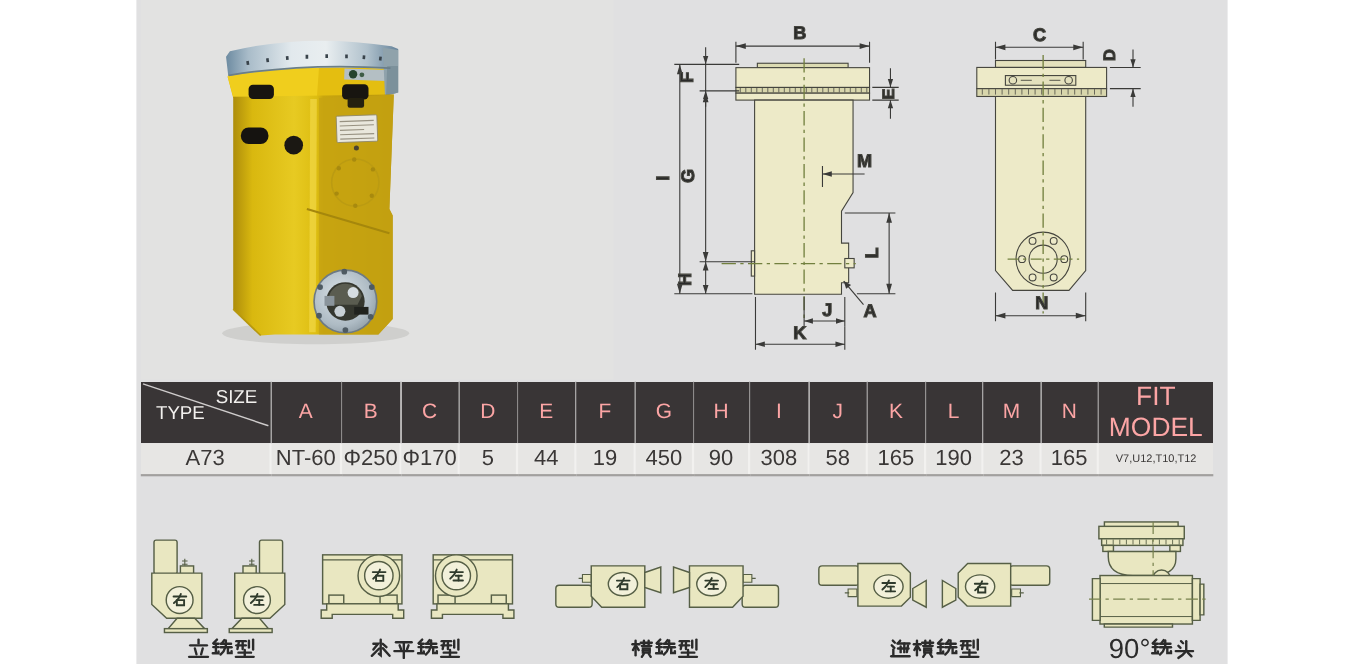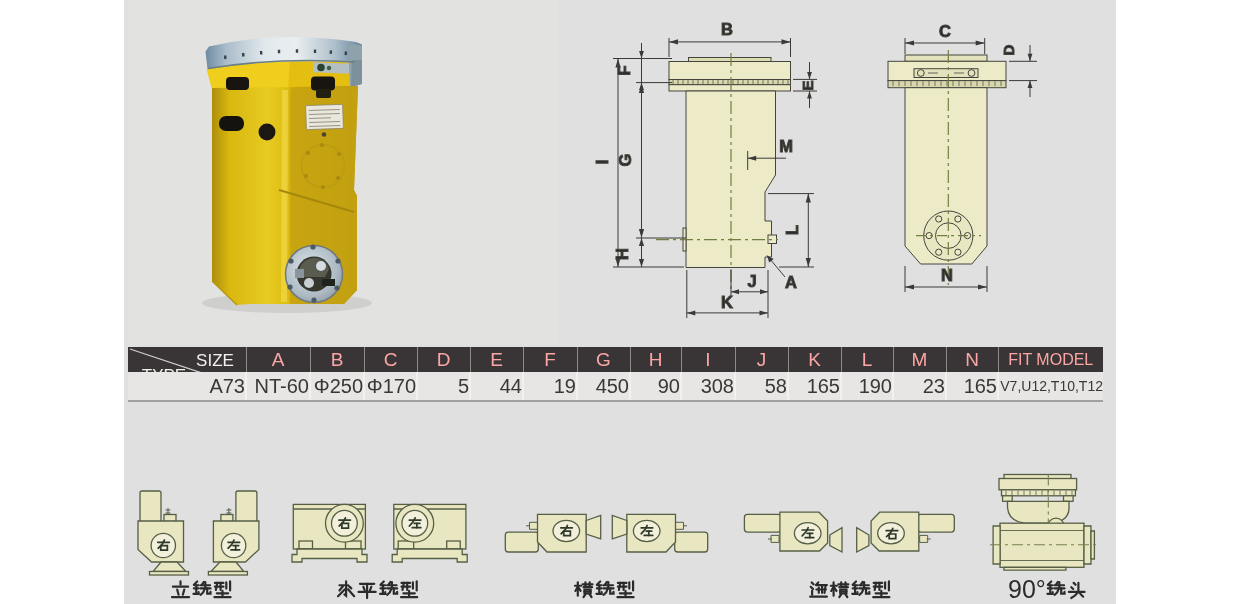--- a/index.html
+++ b/index.html
@@ -7,21 +7,21 @@
        font-family:"Liberation Sans", sans-serif;}
   #content{position:absolute;left:124px;top:0;width:992px;height:604px;background:#e0e0e1;}
   #art{position:absolute;left:0;top:0;}
   table.spec{position:absolute;left:128px;top:347px;border-collapse:collapse;table-layout:fixed;}
   table.spec td{padding:0;text-align:center;vertical-align:middle;overflow:hidden;}
   tr.hdr td{background:#393536;color:#fca5a5;font-size:19px;height:25px;border-right:1px solid #8d8a8a;}
   tr.hdr td:last-child{border-right:none;}
   tr.d1 td{height:28px;}
   tr.d2 td{height:32px;}
   tr.d1 td, tr.d2 td{background:#e7e6e4;color:#3a3736;font-size:20px;
-      border-right:2px solid #f2f1ef;border-bottom:2px solid #a2a09e;text-align:right;}
+      border-right:2px solid #f2f1ef;border-bottom:2px solid #a2a09e;}
   tr.d1 td:last-child, tr.d2 td:last-child{border-right:none;}
   td.fm{font-size:15px;}
 </style>
 </head>
 <body>
 
 <div id="content"></div>
 
 <svg id="art" width="1240" height="604" viewBox="0 0 1240 604">
 <defs>
@@ -509,36 +509,36 @@
         <td>E</td>
         <td>F</td>
         <td>G</td>
         <td>H</td>
  <td>I</td>
         <td>J</td>
         <td>K</td>
         <td>L</td>
         <td>M</td>
         <td>N</td>
- <td style="font-size:16px;">FIT MODEL</td>
+ <td style="font-size:24px;">FIT MODEL</td>
 </tr>
 
 <tr class="d1">
  <td>A73</td>
         <td>NT-60</td>
         <td>Φ250</td>
         <td>Φ170</td>
         <td>5</td>
         <td>44</td>
         <td>19</td>
  <td>450</td>
         <td>90</td>
         <td>308</td>
         <td>58</td>
         <td>165</td>
         <td>190</td>
         <td>23</td>
         <td>165</td>
- <td class="fm" style="font-size:14px;">V7,U12,T10,T12</td>
+ <td class="fm" style="font-size:10px;">V7,U12,T10,T12</td>
 </tr>
 
 </tbody>
   </table>
 
 </body></html>

